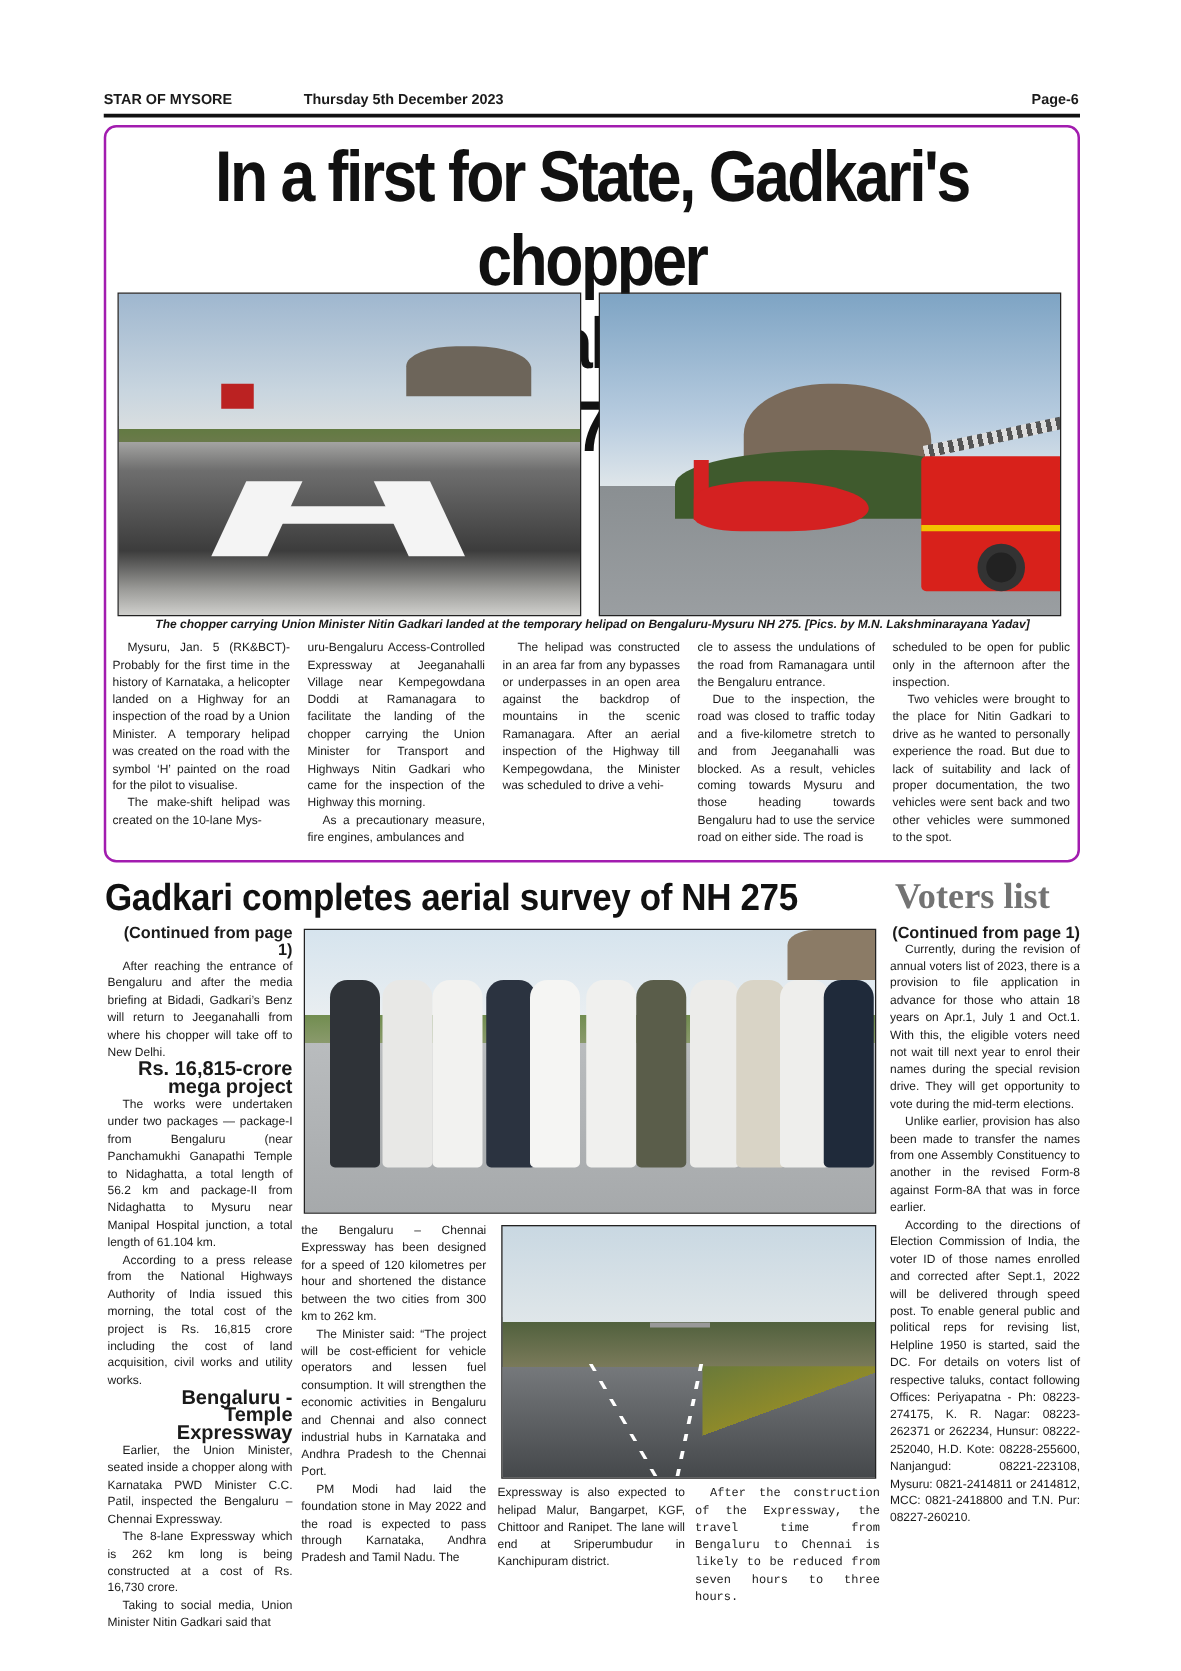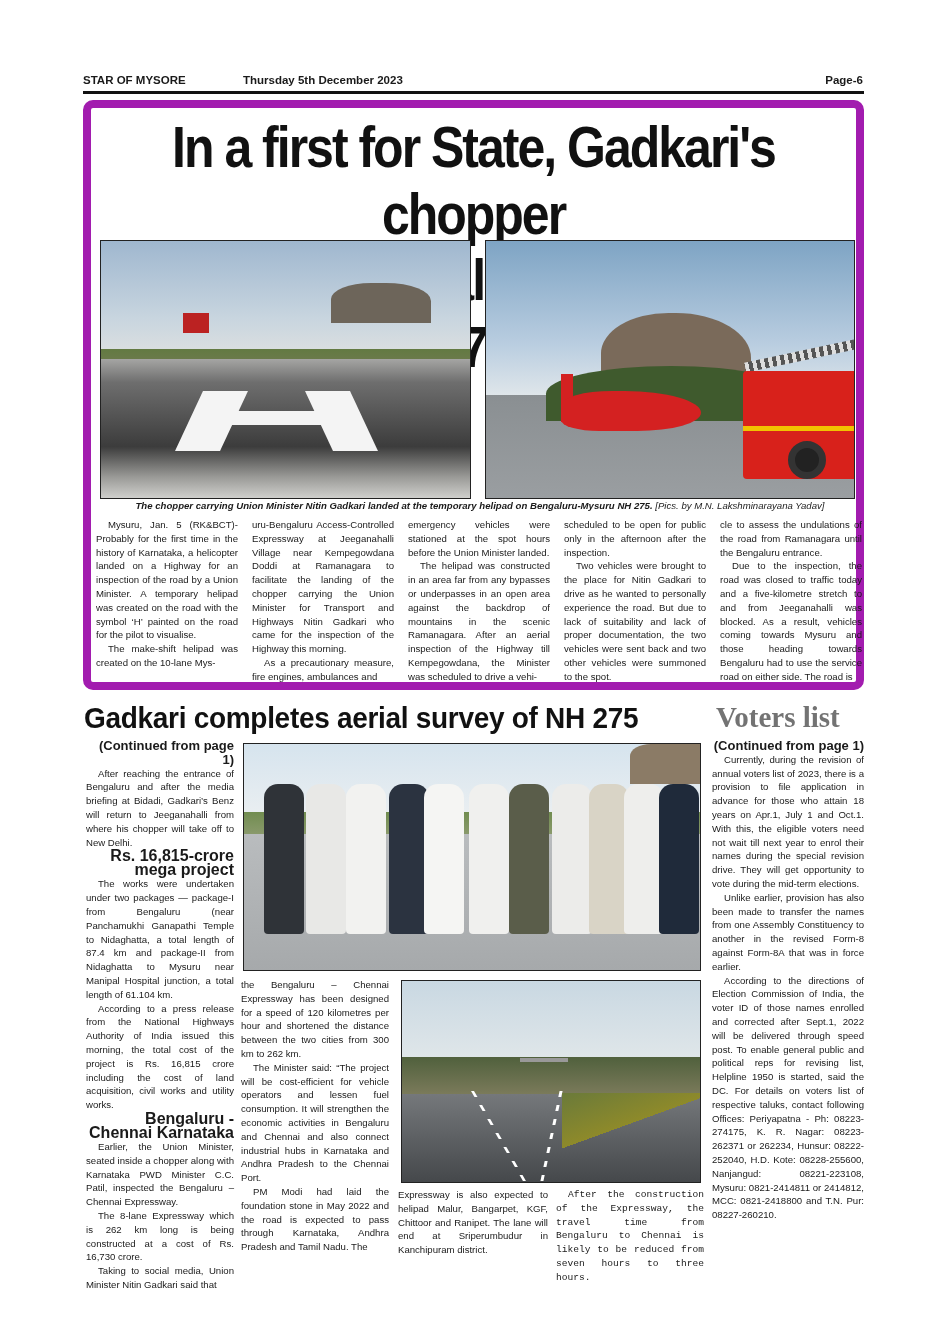--- a/index.html
+++ b/index.html
@@ -5,21 +5,21 @@
   * { box-sizing: border-box; margin: 0; padding: 0; }
   html, body { width: 945px; height: 1337px; background: #ffffff; }
   body { position: relative; font-family: "Liberation Sans", sans-serif; color: #1a1a1a; overflow: hidden; }
 
   .masthead { position: absolute; left: 83px; top: 74px; width: 780px; height: 18px; font-size: 11.5px; font-weight: bold; }
   .masthead .paper { position: absolute; left: 0; top: 0; }
   .masthead .date { position: absolute; left: 160px; top: 0; }
   .masthead .page { position: absolute; right: 0; top: 0; }
   .rule { position: absolute; left: 83px; top: 91px; width: 781px; height: 3px; background: #111; }
 
-  .box { position: absolute; left: 83px; top: 100px; width: 781px; height: 590px; border: 8px solid #a21caf; border-radius: 10px; }
+  .box { position: absolute; left: 83px; top: 100px; width: 781px; height: 590px; border: 2px solid #a21caf; border-radius: 10px; }
   .headline { position: absolute; left: 0; top: 6px; width: 100%; text-align: center; font-family: "Liberation Sans", sans-serif; font-weight: bold; font-size: 50px; line-height: 58px; letter-spacing: -2px; transform: scaleY(1.15); transform-origin: top; color: #111; }
 
   .photo { position: absolute; border: 1px solid #222; overflow: hidden; }
   .p1 { left: 9px; top: 132px; width: 371px; height: 259px;
         background:
           linear-gradient(180deg, #9fb7cf 0%, #c8d5df 30%, #d9dee0 42%, transparent 42%),
           linear-gradient(180deg, transparent 38%, #5b7a3a 38%, #6a7a4a 46%, transparent 46%),
           linear-gradient(180deg, #c9c9c6 40%, #6e6e6e 55%, #3c3c3c 80%, #9b9b98 92%, #cfcfcc 100%); }
   .p1 .rock { position: absolute; left: 230px; top: 42px; width: 100px; height: 40px; background: #6d655a; border-radius: 40% 45% 0 0; }
   .p1 .hmark { position: absolute; left: 88px; top: 150px; width: 175px; height: 60px; }
@@ -35,21 +35,21 @@
   .p2 .rock { position: absolute; left: 115px; top: 72px; width: 150px; height: 90px; background: #7a6a5a; border-radius: 45% 50% 10% 10%; }
   .p2 .hill { position: absolute; left: 60px; top: 125px; width: 250px; height: 55px; background: #3f5a2d; border-radius: 50% 50% 0 0; }
   .p2 .heli { position: absolute; left: 75px; top: 150px; width: 140px; height: 40px; background: #d42121; border-radius: 40% 60% 50% 30%; }
   .p2 .heli-tail { position: absolute; left: 75px; top: 133px; width: 12px; height: 48px; background: #d42121; }
   .p2 .engine { position: absolute; left: 257px; top: 130px; width: 113px; height: 108px; background: #d8211b; border-radius: 4px 0 0 4px; }
   .p2 .engine .wheel { position: absolute; left: 45px; top: 70px; width: 38px; height: 38px; border-radius: 50%; background: #222; border: 7px solid #333; }
   .p2 .engine .stripe { position: absolute; left: 0; top: 55px; width: 100%; height: 5px; background: #f2c200; }
   .p2 .ladder { position: absolute; left: 258px; top: 110px; width: 112px; height: 10px; background: repeating-linear-gradient(90deg,#ddd 0 4px,#555 4px 8px); transform: rotate(-12deg); }
 
   .caption { position: absolute; left: 9px; top: 392px; width: 760px; text-align: center; font-size: 9.6px; font-style: italic; font-weight: bold; }
-  .caption .credit { font-weight: normal; }
+  .caption .credit { font-weight: bold; }
 
   .cols1 { position: absolute; left: 5px; top: 410px; width: 766px; display: grid; grid-template-columns: repeat(5, 1fr); column-gap: 14px; }
   .col { font-size: 9.6px; line-height: 13.8px; text-align: justify; }
   .col p { text-indent: 12px; }
   .col p.noind { text-indent: 0; }
 
   .h2 { position: absolute; left: 84px; top: 701px; font-size: 28px; font-weight: bold; color: #111; letter-spacing: -0.3px; transform: scaleY(1.08); transform-origin: top; }
   .h2v { position: absolute; left: 716px; top: 701px; font-family: "Liberation Serif", serif; font-size: 29px; font-weight: bold; color: #737373; }
 
   .bcol { position: absolute; font-size: 9.6px; line-height: 13.8px; text-align: justify; }
@@ -127,44 +127,43 @@
   <div class="cols1">
     <div class="col">
       <p>Mysuru, Jan. 5 (RK&amp;BCT)- Probably for the first time in the history of Karnataka, a helicopter landed on a Highway for an inspection of the road by a Union Minister. A temporary helipad was created on the road with the symbol ‘H’ painted on the road for the pilot to visualise.</p>
       <p>The make-shift helipad was created on the 10-lane Mys-</p>
     </div>
     <div class="col">
       <p class="noind">uru-Bengaluru Access-Controlled Expressway at Jeeganahalli Village near Kempegowdana Doddi at Ramanagara to facilitate the landing of the chopper carrying the Union Minister for Transport and Highways Nitin Gadkari who came for the inspection of the Highway this morning.</p>
       <p>As a precautionary measure, fire engines, ambulances and</p>
     </div>
     <div class="col">
-      <p class="noind">emergency vehicles were stationed at the spot hours before the Union Minister landed.</p>
       <p>The helipad was constructed in an area far from any bypasses or underpasses in an open area against the backdrop of mountains in the scenic Ramanagara. After an aerial inspection of the Highway till Kempegowdana, the Minister was scheduled to drive a vehi-</p>
+    </div>
+    <div class="col">
+      <p class="noind">cle to assess the undulations of the road from Ramanagara until the Bengaluru entrance.</p>
+      <p>Due to the inspection, the road was closed to traffic today and a five-kilometre stretch to and from Jeeganahalli was blocked. As a result, vehicles coming towards Mysuru and those heading towards Bengaluru had to use the service road on either side. The road is</p>
     </div>
     <div class="col">
       <p class="noind">scheduled to be open for public only in the afternoon after the inspection.</p>
       <p>Two vehicles were brought to the place for Nitin Gadkari to drive as he wanted to personally experience the road. But due to lack of suitability and lack of proper documentation, the two vehicles were sent back and two other vehicles were summoned to the spot.</p>
-    </div>
-    <div class="col">
-      <p class="noind">cle to assess the undulations of the road from Ramanagara until the Bengaluru entrance.</p>
-      <p>Due to the inspection, the road was closed to traffic today and a five-kilometre stretch to and from Jeeganahalli was blocked. As a result, vehicles coming towards Mysuru and those heading towards Bengaluru had to use the service road on either side. The road is</p>
     </div>
   </div>
 </div>
 
 <div class="h2">Gadkari completes aerial survey of NH 275</div>
 <div class="h2v">Voters list</div>
 
 <div class="bcol c1">
   <p class="cont">(Continued from page 1)</p>
   <p>After reaching the entrance of Bengaluru and after the media briefing at Bidadi, Gadkari’s Benz will return to Jeeganahalli from where his chopper will take off to New Delhi.</p>
   <p class="sub">Rs. 16,815-crore mega project</p>
-  <p>The works were undertaken under two packages — package-I from Bengaluru (near Panchamukhi Ganapathi Temple to Nidaghatta, a total length of 87.4 km and package-II from Nidaghatta to Mysuru near Manipal Hospital junction, a total length of 61.104 km.</p>
+  <p>The works were undertaken under two packages — package-I from Bengaluru (near Panchamukhi Ganapathi Temple to Nidaghatta, a total length of 56.2 km and package-II from Nidaghatta to Mysuru near Manipal Hospital junction, a total length of 61.104 km.</p>
   <p>According to a press release from the National Highways Authority of India issued this morning, the total cost of the project is Rs. 16,815 crore including the cost of land acquisition, civil works and utility works.</p>
-  <p class="sub">Bengaluru - Chennai Karnataka</p>
+  <p class="sub">Bengaluru - Temple Expressway</p>
   <p>Earlier, the Union Minister, seated inside a chopper along with Karnataka PWD Minister C.C. Patil, inspected the Bengaluru – Chennai Expressway.</p>
   <p>The 8-lane Expressway which is 262 km long is being constructed at a cost of Rs. 16,730 crore.</p>
   <p>Taking to social media, Union Minister Nitin Gadkari said that</p>
 </div>
 
 <div class="photo p3">
   <div class="rock"></div>
   <div class="crowd">
     <div class="person" style="left:0;background:#2f3338;"></div>
     <div class="person" style="left:42px;background:#e8e8e6;"></div>

